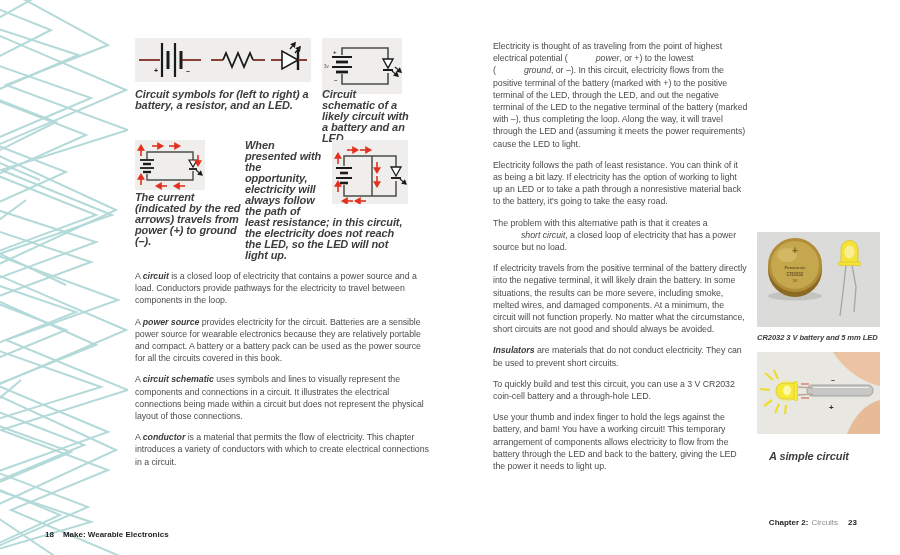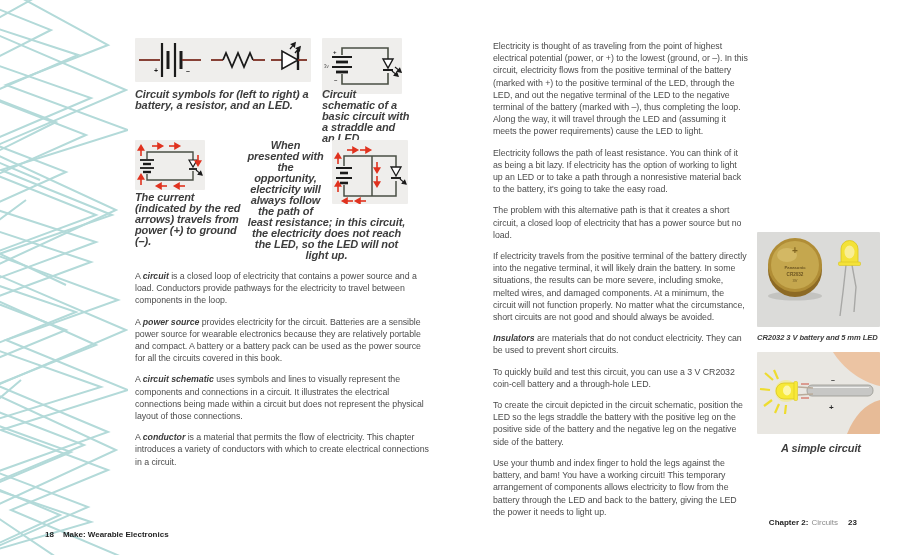--- a/index.html
+++ b/index.html
@@ -17,23 +17,23 @@
     font-size:11px;line-height:11px;font-weight:bold;font-style:italic;
     color:#3d3d3d;letter-spacing:-0.1px;
   }
   .caption.plain{margin:0;}
   
   .bodycol p{
     margin:0 0 9px 0;font-size:8.8px;line-height:12.2px;color:#4c4c4c;
     letter-spacing:-0.05px;
   }
   .seg-bi{font-weight:bold;font-style:italic;color:#3c3c3c;}
-  .seg-i{}
-  
-  #fig-short-wrap{left:245px;top:140px;width:163px;text-align:center;}
+  .seg-i{font-style:italic;padding-left:28px;}
+  
+  #fig-short-wrap{left:245px;top:140px;width:163px;}
   #fig-short-wrap .figbox{float:right;width:76px;height:64px;margin:0 0 3px 6px;}
   
   .photo{overflow:hidden;border-radius:1px;}
   
   .footer{font-size:8px;color:#1f1f1f;display:flex;align-items:baseline;}
   .footer .pageno{font-weight:bold;}
   .footer .booktitle{font-weight:bold;margin-left:9px;margin-top:12px;}
   .footer .chapter{font-weight:bold;}
   .footer .chaptername{color:#8c8c8c;margin-left:3px;font-weight:normal;}
   .footer .pageno-r{font-weight:bold;margin-left:10px;}
@@ -111,21 +111,21 @@
       <text x="2" y="30" font-size="4.5" fill="#555555">3v</text>
     </g>
     <g>
       <polygon points="61,21 71,21 66,30" fill="#ffffff" stroke="#1a1a1a" stroke-width="1.4"></polygon>
       <line x1="61" y1="32" x2="71" y2="32" stroke="#1a1a1a" stroke-width="2"></line>
       <use href="#arS" stroke="#1a1a1a" stroke-width="1.2" fill="#1a1a1a" transform="translate(70,33) rotate(40)"></use>
       <use href="#arS" stroke="#1a1a1a" stroke-width="1.2" fill="#1a1a1a" transform="translate(73,29) rotate(40)"></use>
     </g>
   </svg>
 </div>
-<p class="abs caption" style="left:322px;top:89px;width:88px;margin:0;">Circuit schematic of a basic circuit with a straddle and an LED</p>
+<p class="abs caption" style="left:322px;top:89px;width:88px;margin:0;">Circuit schematic of a likely circuit with a battery and an LED</p>
 
 <div class="abs figbox" style="left:135px;top:140px;width:70px;height:50px;">
   <svg width="70" height="50" viewBox="0 0 70 50">
     <path d="M 12,19 L 12,12 L 58,12 L 58,20" fill="none" stroke="#4a4f44" stroke-width="1.4"></path>
     <path d="M 58,31 L 58,40 L 12,40 L 12,34" fill="none" stroke="#4a4f44" stroke-width="1.4"></path>
     <g>
       <line x1="5" y1="20" x2="19" y2="20" stroke="#1a1a1a" stroke-width="1.8"></line>
       <line x1="8" y1="24" x2="16" y2="24" stroke="#1a1a1a" stroke-width="2.4"></line>
       <line x1="5" y1="28" x2="19" y2="28" stroke="#1a1a1a" stroke-width="1.8"></line>
       <line x1="8" y1="32" x2="16" y2="32" stroke="#1a1a1a" stroke-width="2.4"></line>
@@ -192,21 +192,20 @@
   <span class="booktitle">Make: Wearable Electronics</span>
 </div>
 
 <div class="abs bodycol" style="left:493px;top:40px;width:255px;">
   <p><span>Electricity is thought of as traveling from the point of highest electrical potential (</span><span class="seg-i">power</span><span>, or +) to the lowest (</span><span class="seg-i">ground</span><span>, or –). In this circuit, electricity flows from the positive terminal of the battery (marked with +) to the positive terminal of the LED, through the LED, and out the negative terminal of the LED to the negative terminal of the battery (marked with –), thus completing the loop. Along the way, it will travel through the LED and (assuming it meets the power requirements) cause the LED to light.</span></p>
   <p><span>Electricity follows the path of least resistance. You can think of it as being a bit lazy. If electricity has the option of working to light up an LED or to take a path through a nonresistive material back to the battery, it's going to take the easy road.</span></p>
   <p><span>The problem with this alternative path is that it creates a </span><span class="seg-i">short circuit</span><span>, a closed loop of electricity that has a power source but no load.</span></p>
   <p><span>If electricity travels from the positive terminal of the battery directly into the negative terminal, it will likely drain the battery. In some situations, the results can be more severe, including smoke, melted wires, and damaged components. At a minimum, the circuit will not function properly. No matter what the circumstance, short circuits are not good and should always be avoided.</span></p>
   <p><span class="seg-bi">Insulators</span><span> are materials that do not conduct electricity. They can be used to prevent short circuits.</span></p>
   <p><span>To quickly build and test this circuit, you can use a 3 V CR2032 coin-cell battery and a through-hole LED.</span></p>
-  <p><span>To create the circuit depicted in the circuit schematic, position the LED so the legs straddle the battery with the positive leg on the positive side of the battery and the negative leg on the negative side of the battery.</span></p>
   <p><span>Use your thumb and index finger to hold the legs against the battery, and bam! You have a working circuit! This temporary arrangement of components allows electricity to flow from the battery through the LED and back to the battery, giving the LED the power it needs to light up.</span></p>
 </div>
 
 <div class="abs photo" style="left:757px;top:232px;width:123px;height:95px;">
   <svg width="123" height="95" viewBox="0 0 123 95">
     <rect x="0" y="0" width="123" height="95" fill="#dbdbd9"></rect>
     <ellipse cx="38" cy="64" rx="27" ry="4.5" fill="#c3c3c0"></ellipse>
     <g>
       <circle cx="38" cy="38" r="27" fill="#8d6a24"></circle>
       <circle cx="38" cy="33" r="27" fill="#b08d36"></circle>
@@ -252,19 +251,19 @@
       <line x1="41" y1="35" x2="56" y2="36" stroke="#b9ab9a" stroke-width="1.3"></line>
       <line x1="41" y1="43" x2="56" y2="42" stroke="#b9ab9a" stroke-width="1.3"></line>
       <line x1="44" y1="32" x2="52" y2="32" stroke="#c8402e" stroke-width="0.9"></line>
       <line x1="44" y1="46" x2="52" y2="46" stroke="#c8402e" stroke-width="0.9"></line>
       <path d="M 38,31 L 27,31 A 8 8 0 0 0 27,47 L 38,47 Z" fill="#f7e937" stroke="#dcc71e" stroke-width="0.8"></path>
       <rect x="37" y="29.5" width="3.5" height="19" rx="1" fill="#f7e937" stroke="#dcc71e" stroke-width="0.6"></rect>
       <ellipse cx="30" cy="38.5" rx="4" ry="5" fill="#fdf7a8"></ellipse>
     </g>
   </svg>
 </div>
-<p class="abs caption" style="left:757px;top:439px;width:120px;margin:4px;text-align:center;">A simple circuit</p>
+<p class="abs caption" style="left:757px;top:439px;width:120px;margin:12px;">A simple circuit</p>
 
 <div class="abs footer" style="right:43px;top:518px;">
   <span class="chapter">Chapter 2:</span>
   <span class="chaptername">Circuits</span>
   <span class="pageno-r">23</span>
 </div>
 
 </body></html>

